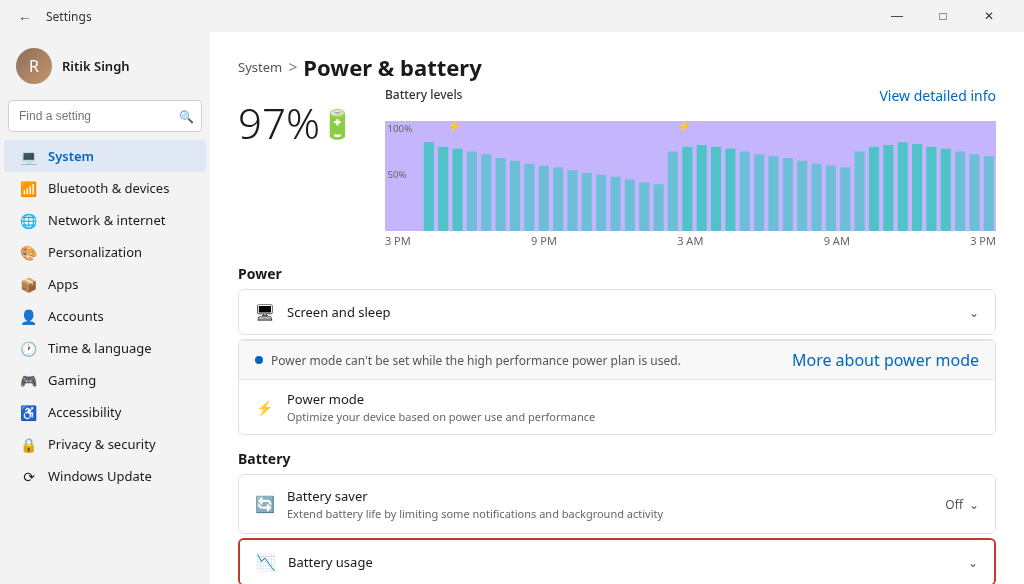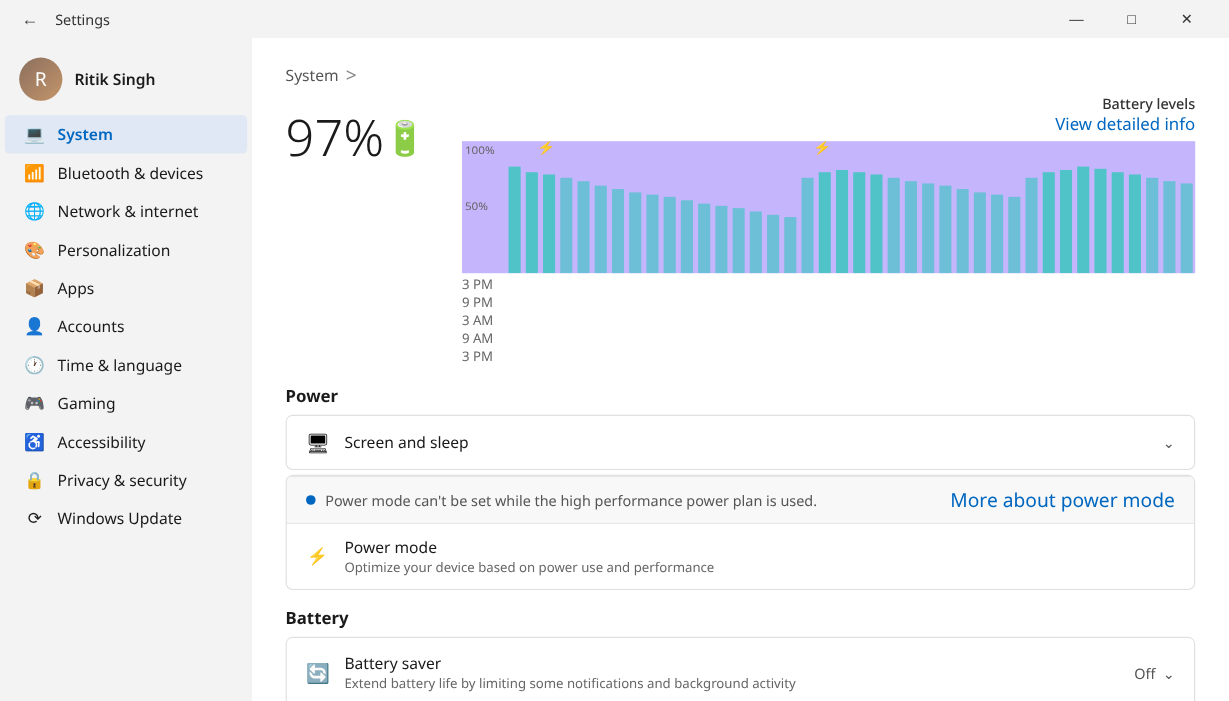--- a/index.html
+++ b/index.html
@@ -180,23 +180,22 @@
       font-size: 28px;
     }
     
     .battery-chart-area {
       flex: 1;
       min-width: 0;
     }
     .chart-header {
       display: flex;
       justify-content: space-between;
-      align-items: flex-end;
-      margin-bottom: 4px;
-      flex-direction: column;
+      align-items: flex-start;
+      margin-bottom: 16px;
     }
     .chart-title {
       font-size: 12px;
       color: #333;
       font-weight: 500;
     }
     .chart-link {
       font-size: 14px;
       color: #0067c0;
       cursor: pointer;
@@ -210,21 +209,20 @@
     .chart-svg {
       width: 100%;
       height: 100%;
     }
     .chart-labels {
       display: flex;
       justify-content: space-between;
       font-size: 11px;
       color: #666;
       margin-top: 2px;
-      flex-direction: column;
     }
     
     .section-title {
       font-size: 14px;
       font-weight: 700;
       color: #1a1a1a;
       margin: 14px 0 6px;
     }
     .settings-card {
       border: 1px solid #e0e0e0;
@@ -345,20 +343,24 @@
     <button>✕</button>
   </div>
 </div>
 
 <div class="app-body">
   <div class="sidebar">
     <div class="sidebar-user">
       <div class="sidebar-avatar">R</div>
       <span class="sidebar-username">Ritik Singh</span>
     </div>
+    <div class="sidebar-search">
+      <input type="text" placeholder="Find a setting" style="">
+      <span class="sidebar-search-icon">🔍</span>
+    </div>
     <div id="sidebar-items-container">
         <div class="sidebar-item active">
       <span class="icon">💻</span>
       <span>System</span>
     </div>
         <div class="sidebar-item">
       <span class="icon">📶</span>
       <span>Bluetooth &amp; devices</span>
     </div>
         <div class="sidebar-item">
@@ -397,20 +399,21 @@
       <span class="icon">⟳</span>
       <span>Windows Update</span>
     </div>
       </div>
   </div>
 
   <div class="main">
     <div class="breadcrumb">
       <span class="breadcrumb-parent">System</span>
       <span class="breadcrumb-sep">&gt;</span>
+      <span class="breadcrumb-current">Power &amp; battery</span>
     </div>
 
     <div class="page-header">
       <div class="battery-percent-area">
         <div class="battery-percent">
           <span>97%</span>
           <span class="battery-icon">🔋</span>
         </div>
       </div>
       <div class="battery-chart-area">

